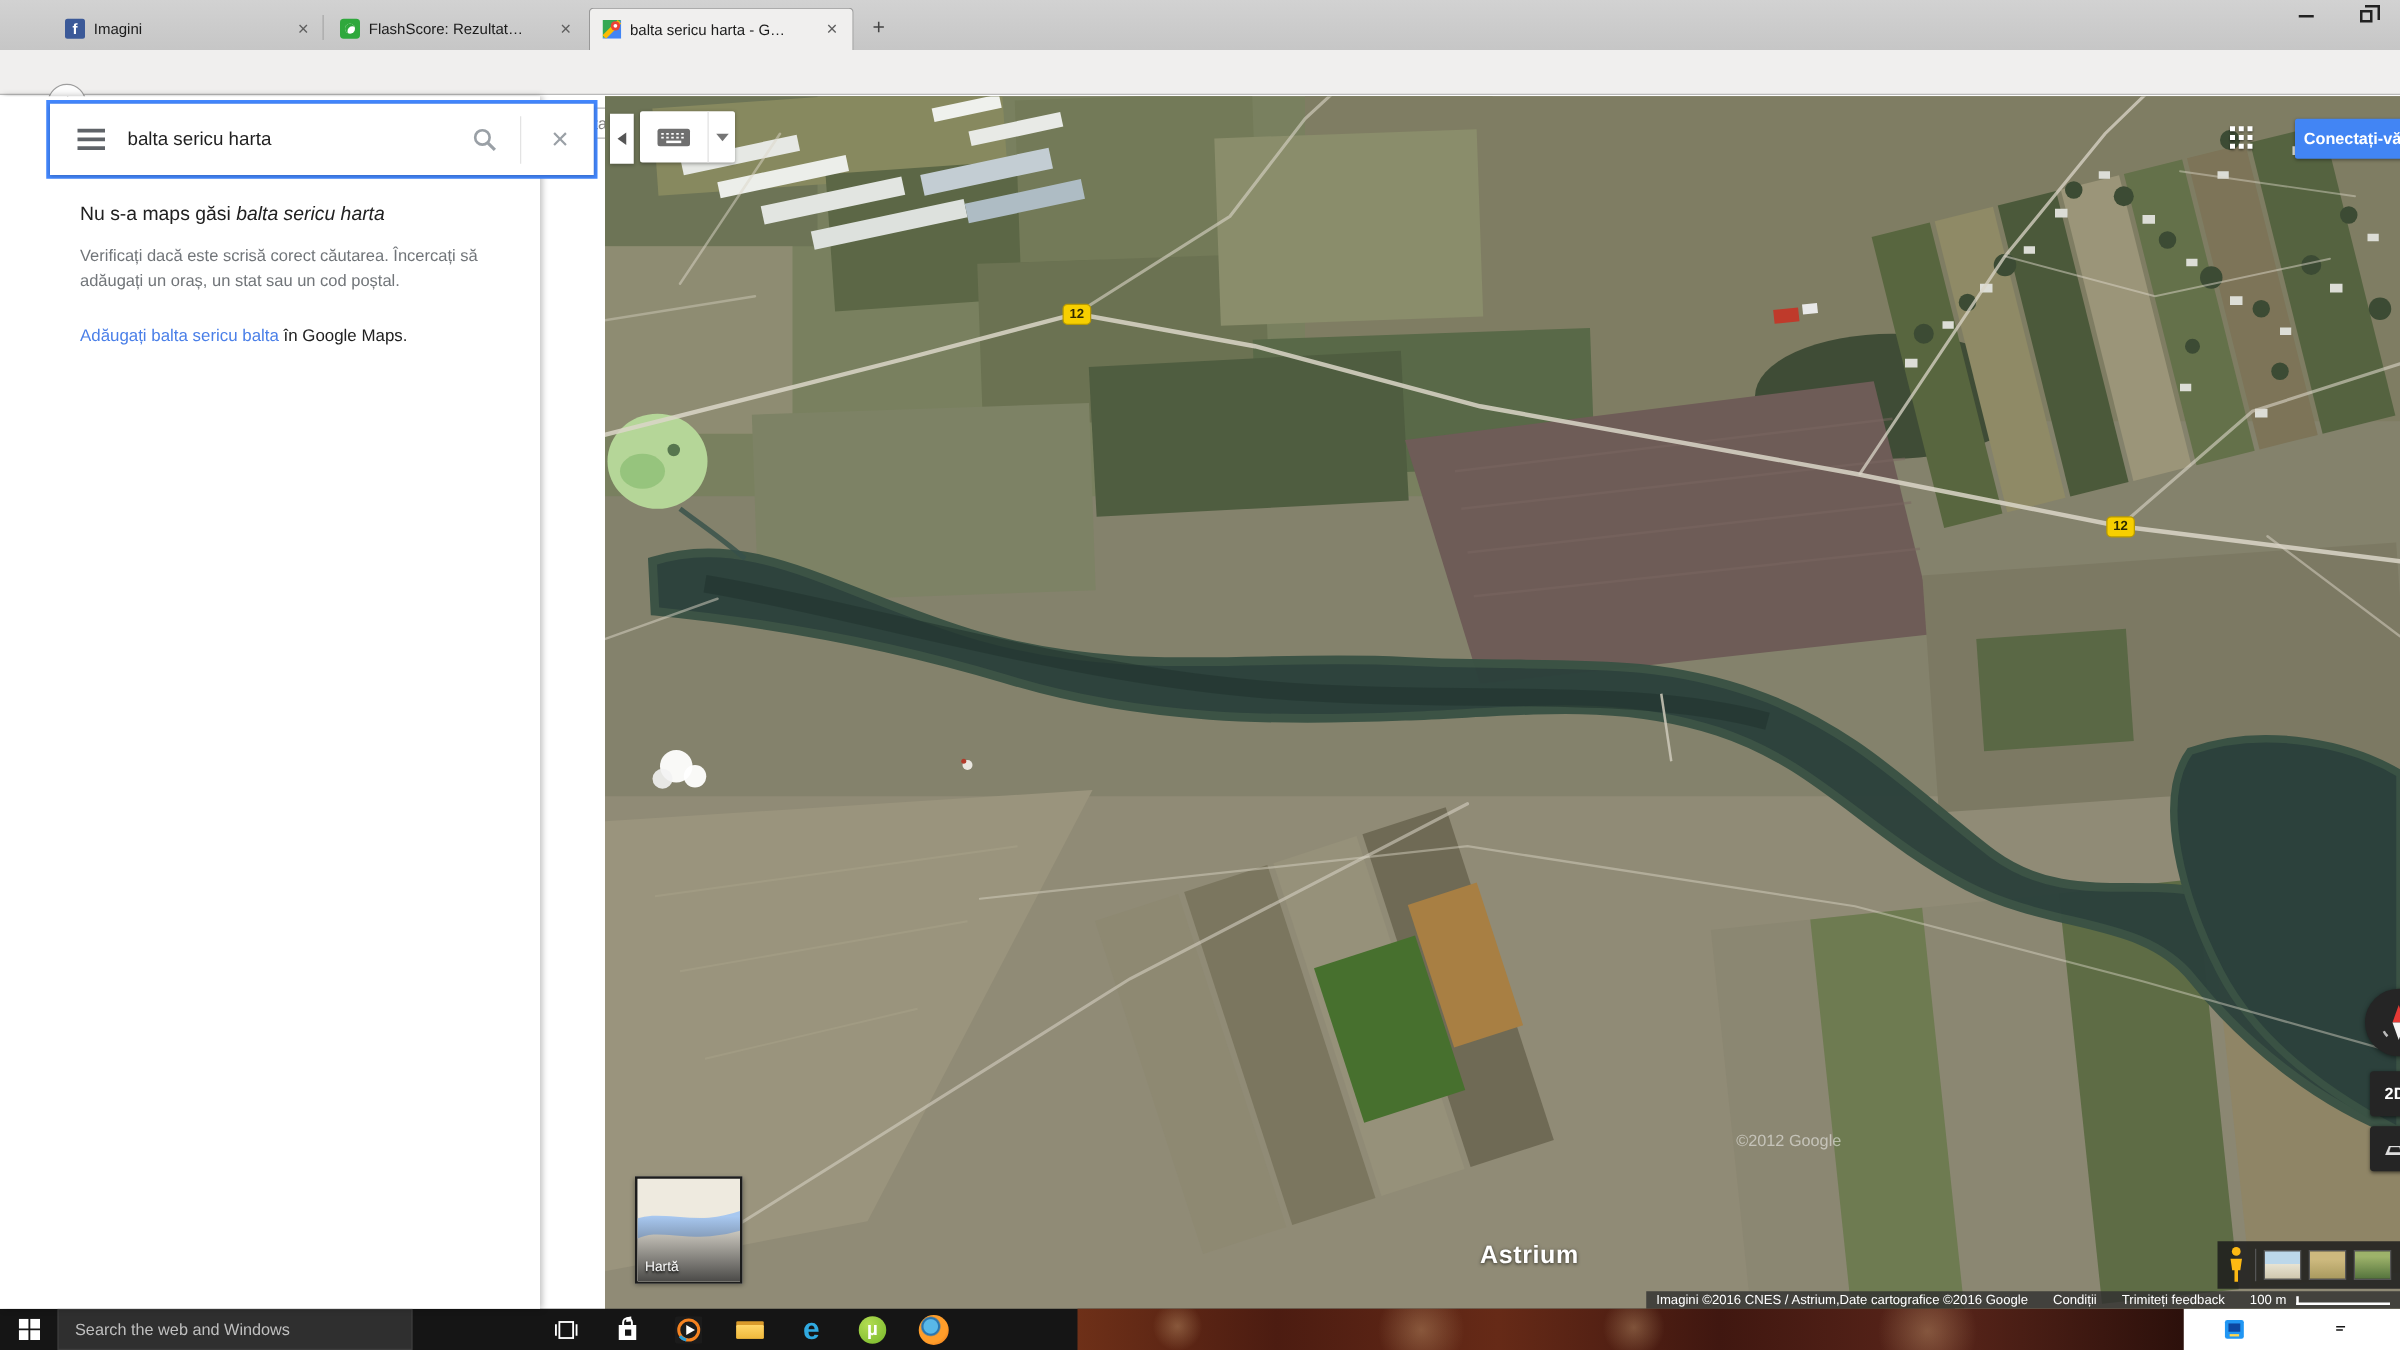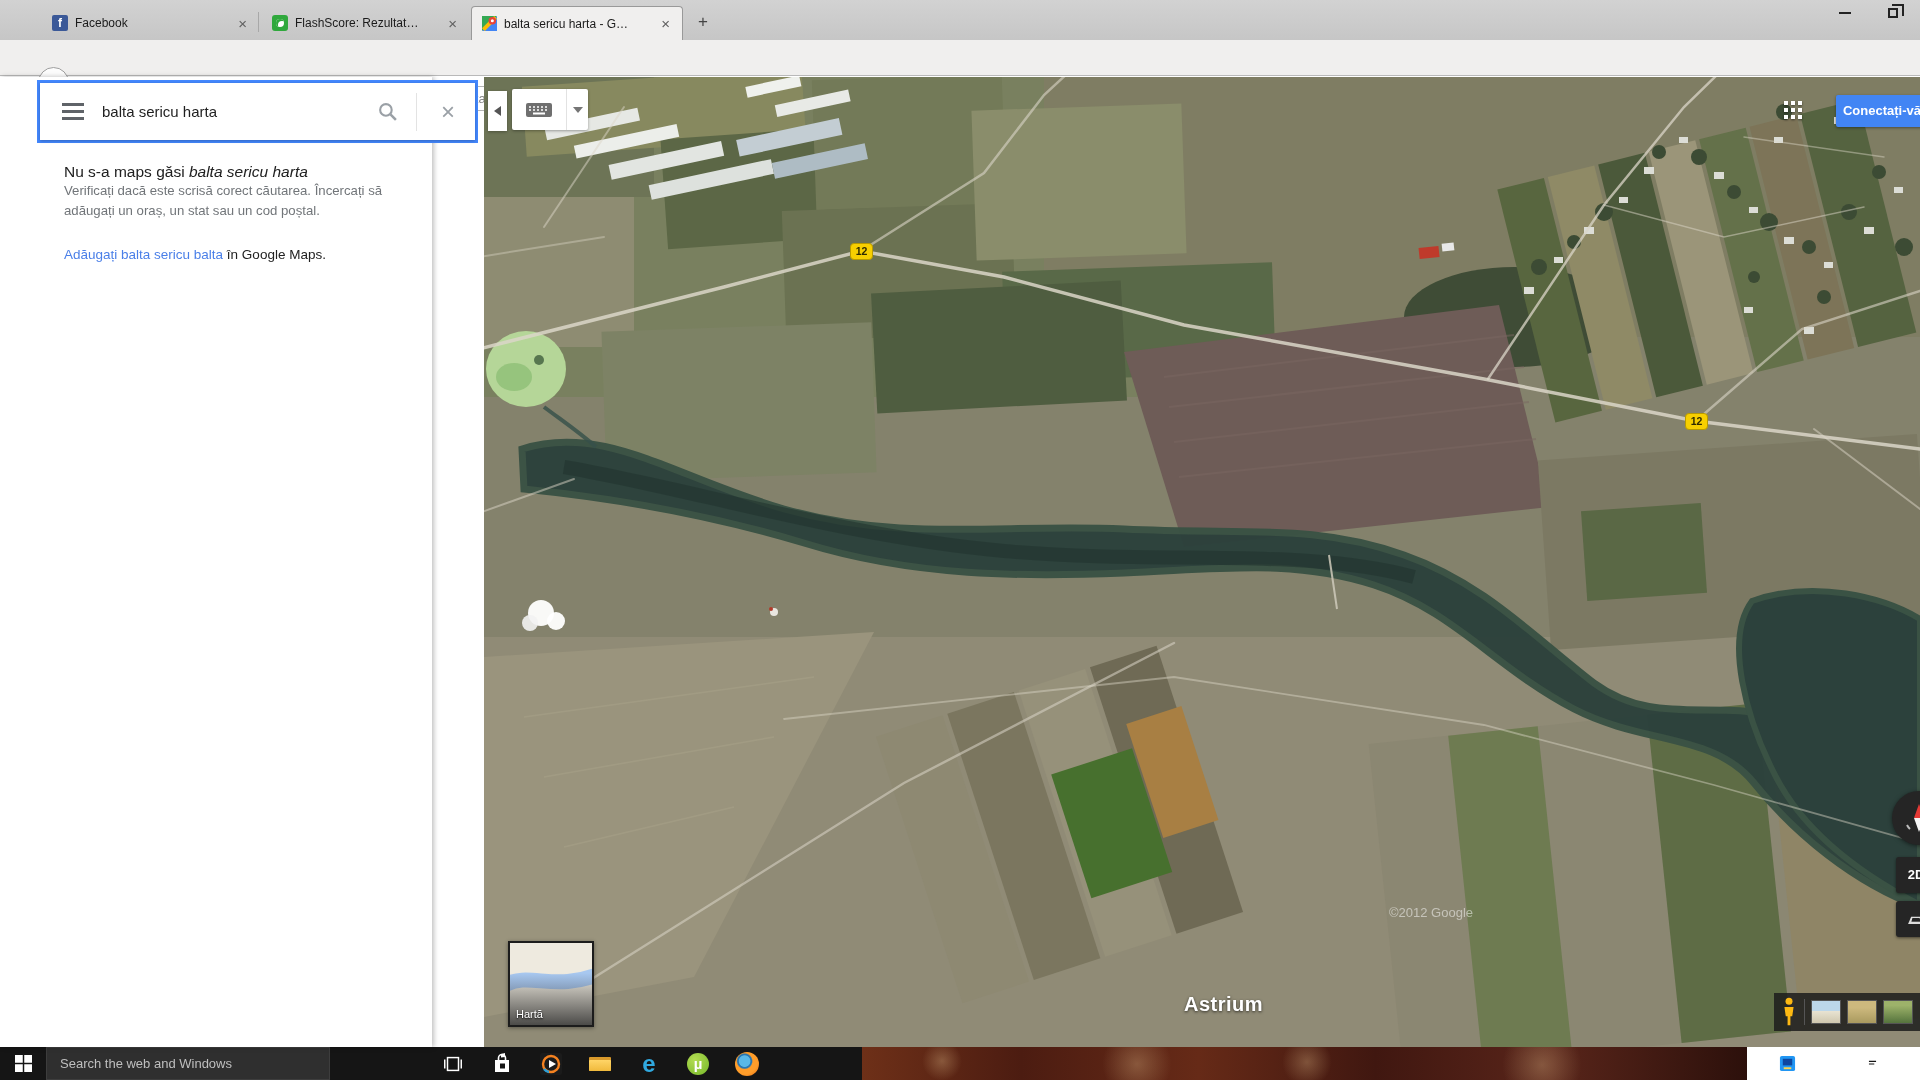--- a/index.html
+++ b/index.html
@@ -50,21 +50,21 @@
   .search-frame { position:absolute; left:37px; top:3px; width:441px; height:63px; background:#4387fd; padding:3px; }
   .search-card { width:100%; height:100%; background:#fff; box-shadow:0 1px 3px rgba(0,0,0,.25); display:flex; align-items:center; padding:0 14px 0 22px; gap:18px; }
   .hamb { display:flex; flex-direction:column; gap:4px; width:22px; }
   .hamb i { height:3px; background:#5f6368; }
   .search-input { border:none; outline:none; flex:1; font-size:15px; color:#1f1f1f; font-family:"Liberation Sans",sans-serif; }
   .card-div { width:1px; height:38px; background:#e3e3e3; }
   .card-x { font-size:24px; color:#9aa0a6; padding:0 6px; }
   .results { position:absolute; left:64px; top:86px; width:372px; }
   .r-head { font-size:15.5px; color:#212121; }
   .r-head i { font-style:italic; }
-  .r-hint { font-size:13.2px; color:#717579; line-height:1.5; }
+  .r-hint { margin-top:14px; font-size:13.2px; color:#717579; line-height:1.5; }
   .r-link { margin-top:26px; font-size:13.5px; color:#212121; }
   .blue { color:#4a7fe8; }
   .r-link i { font-style:italic; }
 
   
   .map { position:absolute; left:484px; top:0; width:1436px; height:970px; overflow:hidden; background:#84826c; }
   .map svg.sat { position:absolute; left:0; top:0; }
   .badge12 { position:absolute; width:23px; height:17px; background:#f7cf00; border:1px solid #b89a00; border-radius:4px; font-size:10.5px; font-weight:bold; color:#2e2a00; text-align:center; line-height:15px; }
   .collapse-strip { position:absolute; left:4px; top:14px; width:19px; height:40px; background:#fff; box-shadow:0 1px 3px rgba(0,0,0,.3); display:flex; align-items:center; justify-content:center; }
   .tri-left { width:0; height:0; border-top:5px solid transparent; border-bottom:5px solid transparent; border-right:7px solid #555; }
@@ -111,21 +111,21 @@
 </head>
 <body>
 
 <div id="root">
 
   <div class="tabbar">
     <div class="tab" style="left:43px;width:216px;">
       <span class="favicon">
           <span class="fb-ic">f</span>
         </span>
-      <span class="tab-title">Facebook</span>
+      <span class="tab-title">Imagini</span>
       <span class="tab-close">×</span>
       <span class="sep"></span>
     </div>
     <div class="tab" style="left:263px;width:206px;">
       <span class="favicon">
           <span class="fs-ic"></span>
         </span>
       <span class="tab-title">FlashScore: Rezultate live f...</span>
       <span class="tab-close">×</span>
     </div>
@@ -438,20 +438,27 @@
             <polygon points="17,31 22,17 12,17" fill="#f5f5f5"></polygon>
             <path d="M5 24 A14 14 0 0 0 8 28" stroke="#bbb" fill="none" stroke-width="2"></path>
             <path d="M29 10 A14 14 0 0 0 26 6" stroke="#bbb" fill="none" stroke-width="2"></path>
           </svg>
       </div>
       <div class="btn2d">2D</div>
       <div class="btntilt">
           <b></b>
         </div>
 
+      <div class="attrib">
+        <span>Imagini ©2016 CNES / Astrium,Date cartografice ©2016 Google</span>
+        <span>Condiții</span>
+        <span>Trimiteți feedback</span>
+        <span>100 m</span>
+        <span class="scalebar"></span>
+      </div>
     </div>
   </div>
 
   <div class="taskbar">
     <div class="wallzone">
       <span class="orn" style="left:240px;top:-18px;width:70px;height:70px;"></span>
       <span class="orn" style="left:420px;top:-10px;width:50px;height:50px;"></span>
       <span class="orn" style="left:640px;top:-22px;width:80px;height:80px;"></span>
       <span class="orn" style="left:60px;top:-6px;width:40px;height:40px;"></span>
     </div>

